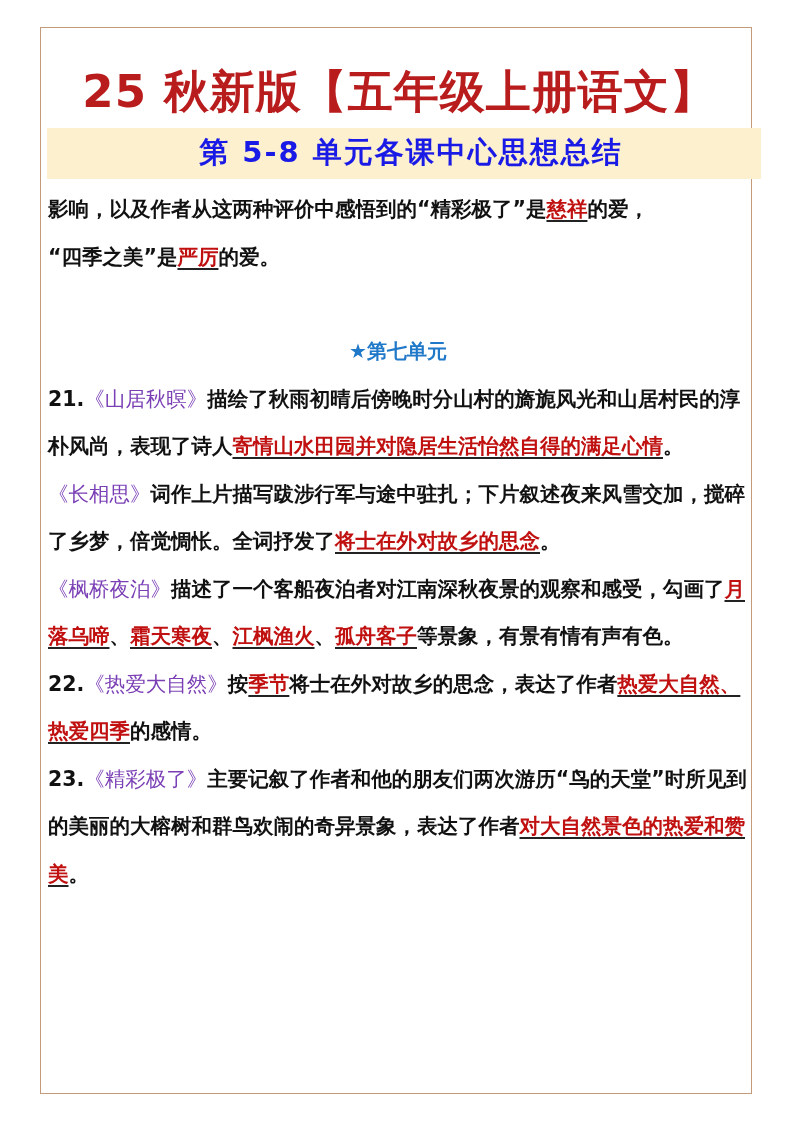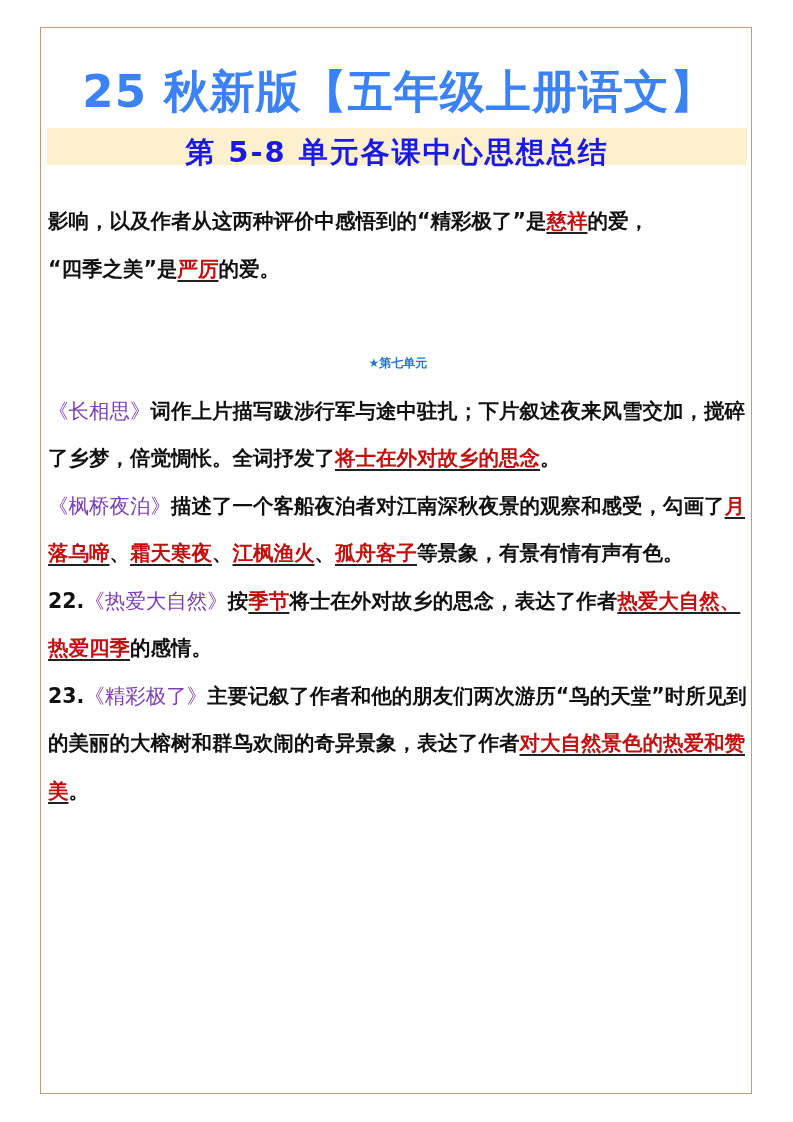--- a/index.html
+++ b/index.html
@@ -1,49 +1,50 @@
 <!DOCTYPE html>
 <html><head>
 <meta charset="utf-8">
 <style>
   html, body { margin: 0; padding: 0; background: #ffffff; }
   body { width: 793px; height: 1122px; position: relative; overflow: hidden;
          font-family: "DejaVu Sans", "Liberation Sans", sans-serif; }
   .frame { position: absolute; left: 40px; top: 27px; width: 712px; height: 1067px;
            border: 1px solid #c49a78; box-sizing: border-box; }
   .title { position: absolute; left: 44px; top: 62px; width: 710px; text-align: center;
-           font-size: 45px; font-weight: bold; color: #3b82f6; letter-spacing: 1px; white-space: nowrap; line-height: 60px; }
-  .banner { position: absolute; left: 47px; top: 128px; width: 700px; height: 37px;
-            background: #fdf0cf; text-align: center; }
+           font-size: 45px; font-weight: bold; color: #b91c1c; letter-spacing: 1px; white-space: nowrap; line-height: 60px; }
+  .banner { position: absolute; left: 47px; top: 128px; width: 700px; height: 51px;
+            background: #fdf0cf; text-align: center; padding-left: 14px; }
   .banner span { display: inline-block; font-size: 29px; font-weight: bold; color: #1a1ae6;
                  line-height: 49px; letter-spacing: 2px; }
-  .content { position: absolute; left: 48px; top: 198px; width: 700px; font-size: 20.5px;
+  .content { position: absolute; left: 48px; top: 186px; width: 700px; font-size: 20.5px;
              font-weight: bold; color: #111; line-height: 47.5px; }
   .p { margin: 0; }
-  .unit { text-align: center; color: #1f78c8; font-size: 12px; margin-top: 47px; }
+  .unit { text-align: center; color: #1f78c8; font-size: 20px; margin-top: 47px; }
   .book { color: #7a3fb5; font-weight: normal; }
   .hl { color: #c01010; text-decoration: underline; text-decoration-color: #222; text-underline-offset: 4px; }
 </style>
 </head>
 <body>
 
 <div class="frame"></div>
 
 <div class="title">25 秋新版【五年级上册语文】</div>
 
 <div class="banner">
   <span>第 5-8 单元各课中心思想总结</span>
 </div>
 
 <div class="content">
 
   <p class="p"><span>影响，以及作者从这两种评价中感悟到的“精彩极了”是</span><span class="hl">慈祥</span><span>的爱，</span><br><span>“四季之美”是</span><span class="hl">严厉</span><span>的爱。</span></p>
 
   <p class="p unit">★第七单元</p>
 
+  <p class="p"><span>21.</span><span class="book">《山居秋暝》</span><span>描绘了秋雨初晴后傍晚时分山村的旖旎风光和山居村民的淳朴风尚，表现了诗人</span><span class="hl">寄情山水田园并对隐居生活怡然自得的满足心情</span><span>。</span></p>
 
   <p class="p"><span class="book">《长相思》</span><span>词作上片描写跋涉行军与途中驻扎；下片叙述夜来风雪交加，搅碎了乡梦，倍觉惆怅。全词抒发了</span><span class="hl">将士在外对故乡的思念</span><span>。</span></p>
 
   <p class="p"><span class="book">《枫桥夜泊》</span><span>描述了一个客船夜泊者对江南深秋夜景的观察和感受，勾画了</span><span class="hl">月落乌啼</span><span>、</span><span class="hl">霜天寒夜</span><span>、</span><span class="hl">江枫渔火</span><span>、</span><span class="hl">孤舟客子</span><span>等景象，有景有情有声有色。</span></p>
 
   <p class="p"><span>22.</span><span class="book">《热爱大自然》</span><span>按</span><span class="hl">季节</span><span>将士在外对故乡的思念，表达了作者</span><span class="hl">热爱大自然、热爱四季</span><span>的感情。</span></p>
 
   <p class="p"><span>23.</span><span class="book">《精彩极了》</span><span>主要记叙了作者和他的朋友们两次游历“鸟的天堂”时所见到的美丽的大榕树和群鸟欢闹的奇异景象，表达了作者</span><span class="hl">对大自然景色的热爱和赞美</span><span>。</span></p>
 
 </div>

